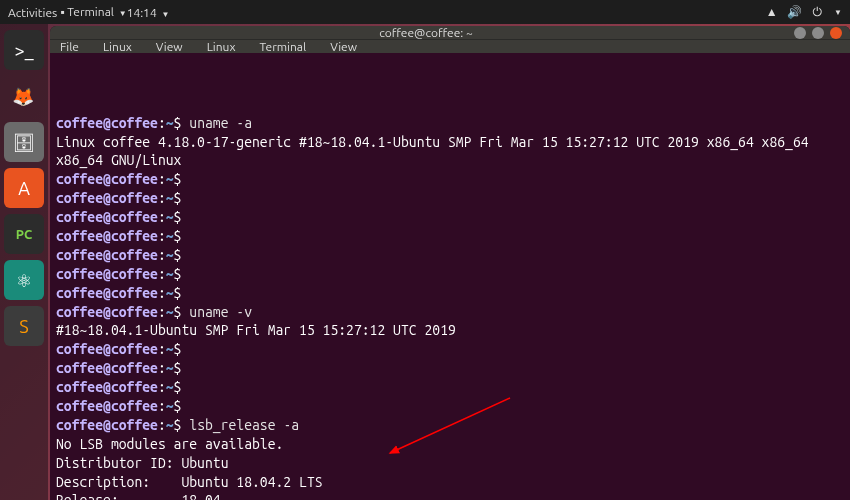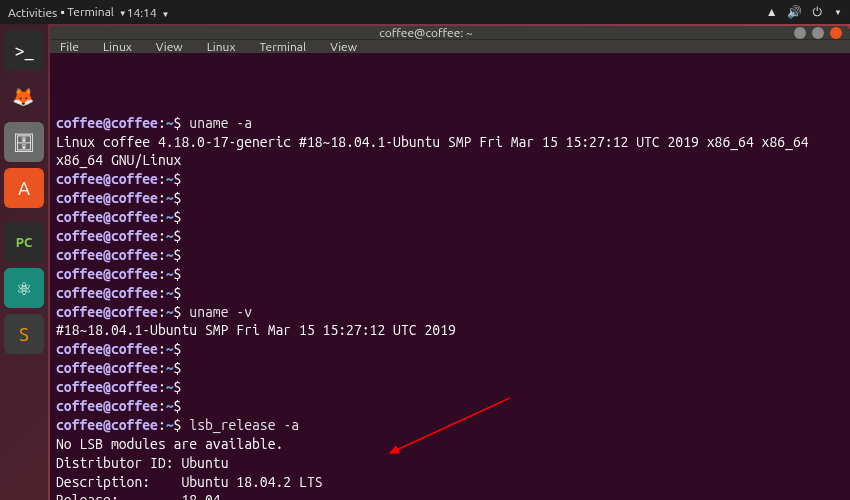--- a/index.html
+++ b/index.html
@@ -26,21 +26,21 @@
 }
 .launcher-item {
   width: 40px; height: 40px; border-radius: 6px;
   display: flex; align-items: center; justify-content: center;
   font-size: 18px; color: #fff;
 }
 .li-term { background: #2c2c2c; }
 .li-ff { background: transparent; }
 .li-files { background: #6b6b6b; }
 .li-sw { background: #e95420; }
-.li-pc { background: #2c2c2c; color: #7fd14a; font-weight: bold; font-size: 13px; margin-top: 8px; }
+.li-pc { background: #2c2c2c; color: #7fd14a; font-weight: bold; font-size: 13px; }
 .li-atom { background: #1a8b7a; }
 .li-sub { background: #3c3c3c; color: #ff9800; }
 .window {
   position: absolute; left: 50px; top: 26px; right: 0; bottom: 0;
   display: flex; flex-direction: column;
   background: #300a24;
   border-radius: 6px 6px 0 0;
   overflow: hidden;
 }
 .titlebar {

